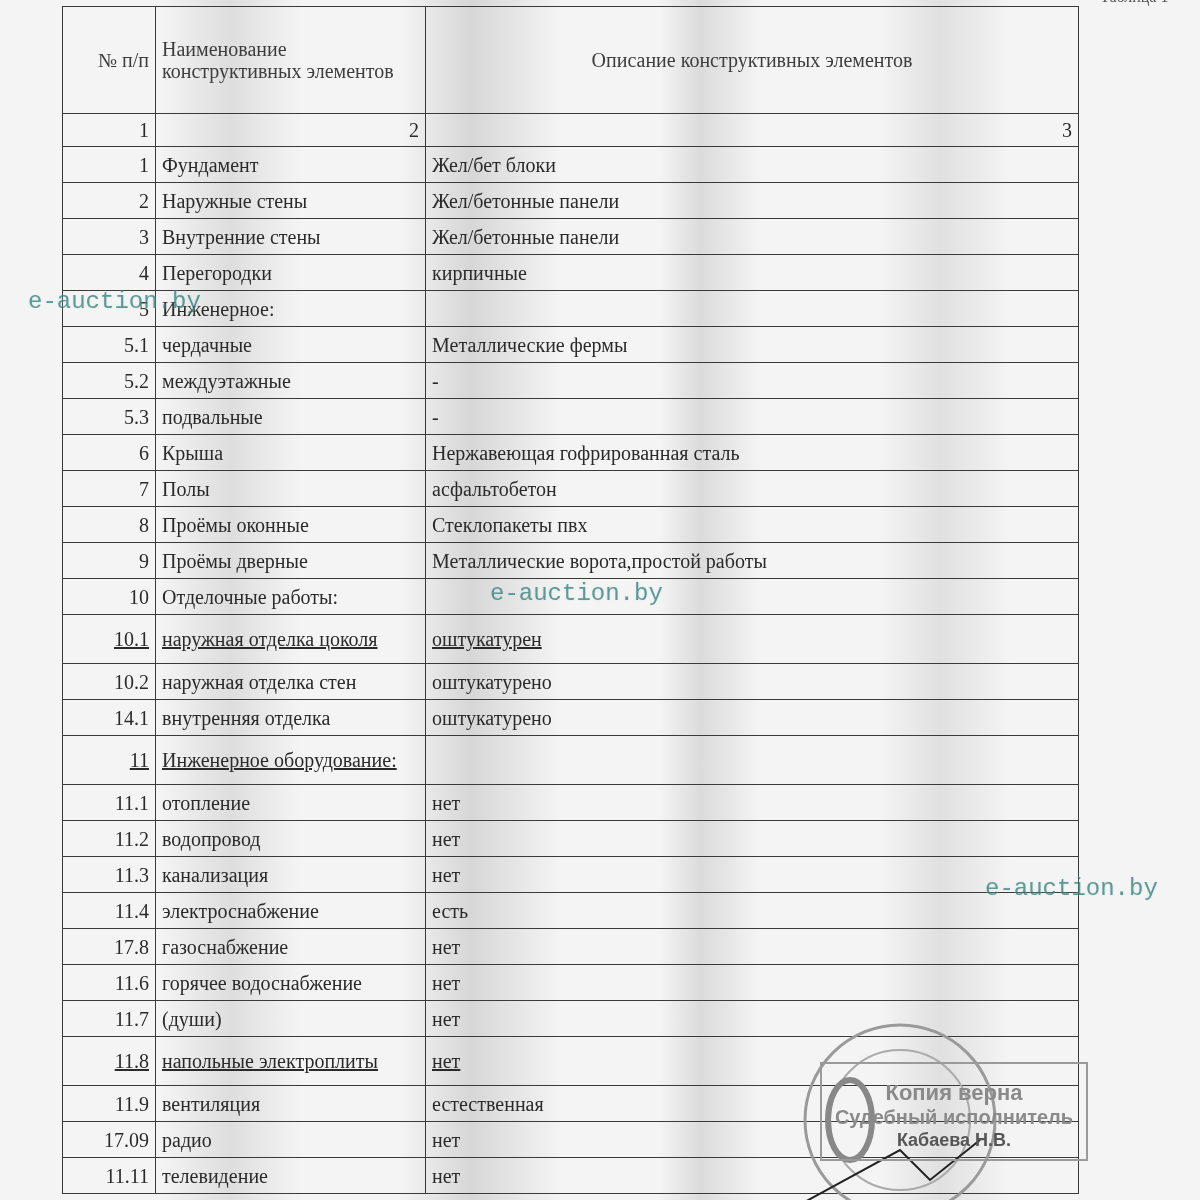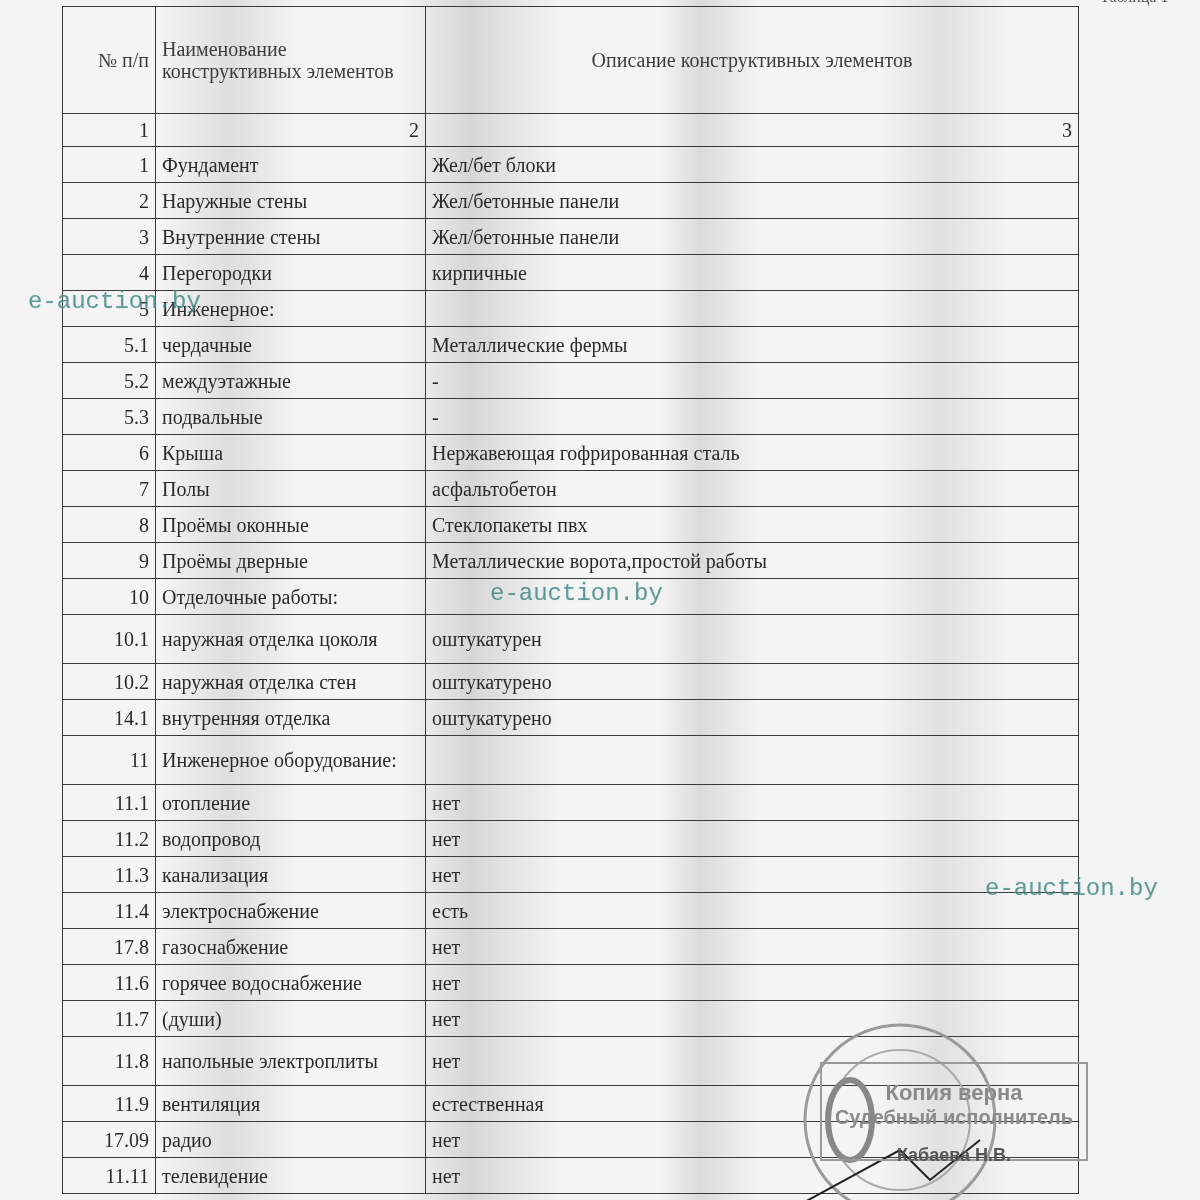--- a/index.html
+++ b/index.html
@@ -32,37 +32,37 @@
   }
   col.c1 { width:93px; }
   col.c2 { width:270px; }
   col.c3 { width:653px; }
   td.num { text-align:right; }
   td.hdr { color:#3d3d3d; }
   td.hdr.center { text-align:center; }
   tr.head td { height:102px; }
   tr.colnum td { height:28px; }
   tr.row td { height:31px; }
-  tr.tall td { height:44px; }
+  tr.tall td { height:44px;text-decoration:underline; }
   .watermark {
     position:absolute; font-family:Liberation Mono, monospace;
     font-size:24px; color:#2f7a76; opacity:.75;
     text-shadow:0 0 2px #bfe0dc;
   }
   .stamp {
     position:absolute; left:780px; top:1010px; width:260px; height:200px;
   }
   .stamp-box {
     position:absolute; left:820px; top:1062px; width:264px; height:95px;
     border:2px solid #9a9a9a; font-family:"Liberation Sans", sans-serif;
     color:#8a8a8a; font-weight:bold; text-align:center;
   }
   .stamp-box .l1 { font-size:22px; margin-top:16px; }
   .stamp-box .l2 { font-size:20px; }
-  .stamp-box .l3 { font-size:18px; color:#555; margin-top:16px; }
+  .stamp-box .l3 { font-size:18px; color:#555; margin-top:1px; }
 </style>
 </head>
 <body>
 
 <div class="page">
   <div class="corner-note">Таблица 1</div>
 
   <table class="doc">
     <colgroup>
         <col class="c1">

